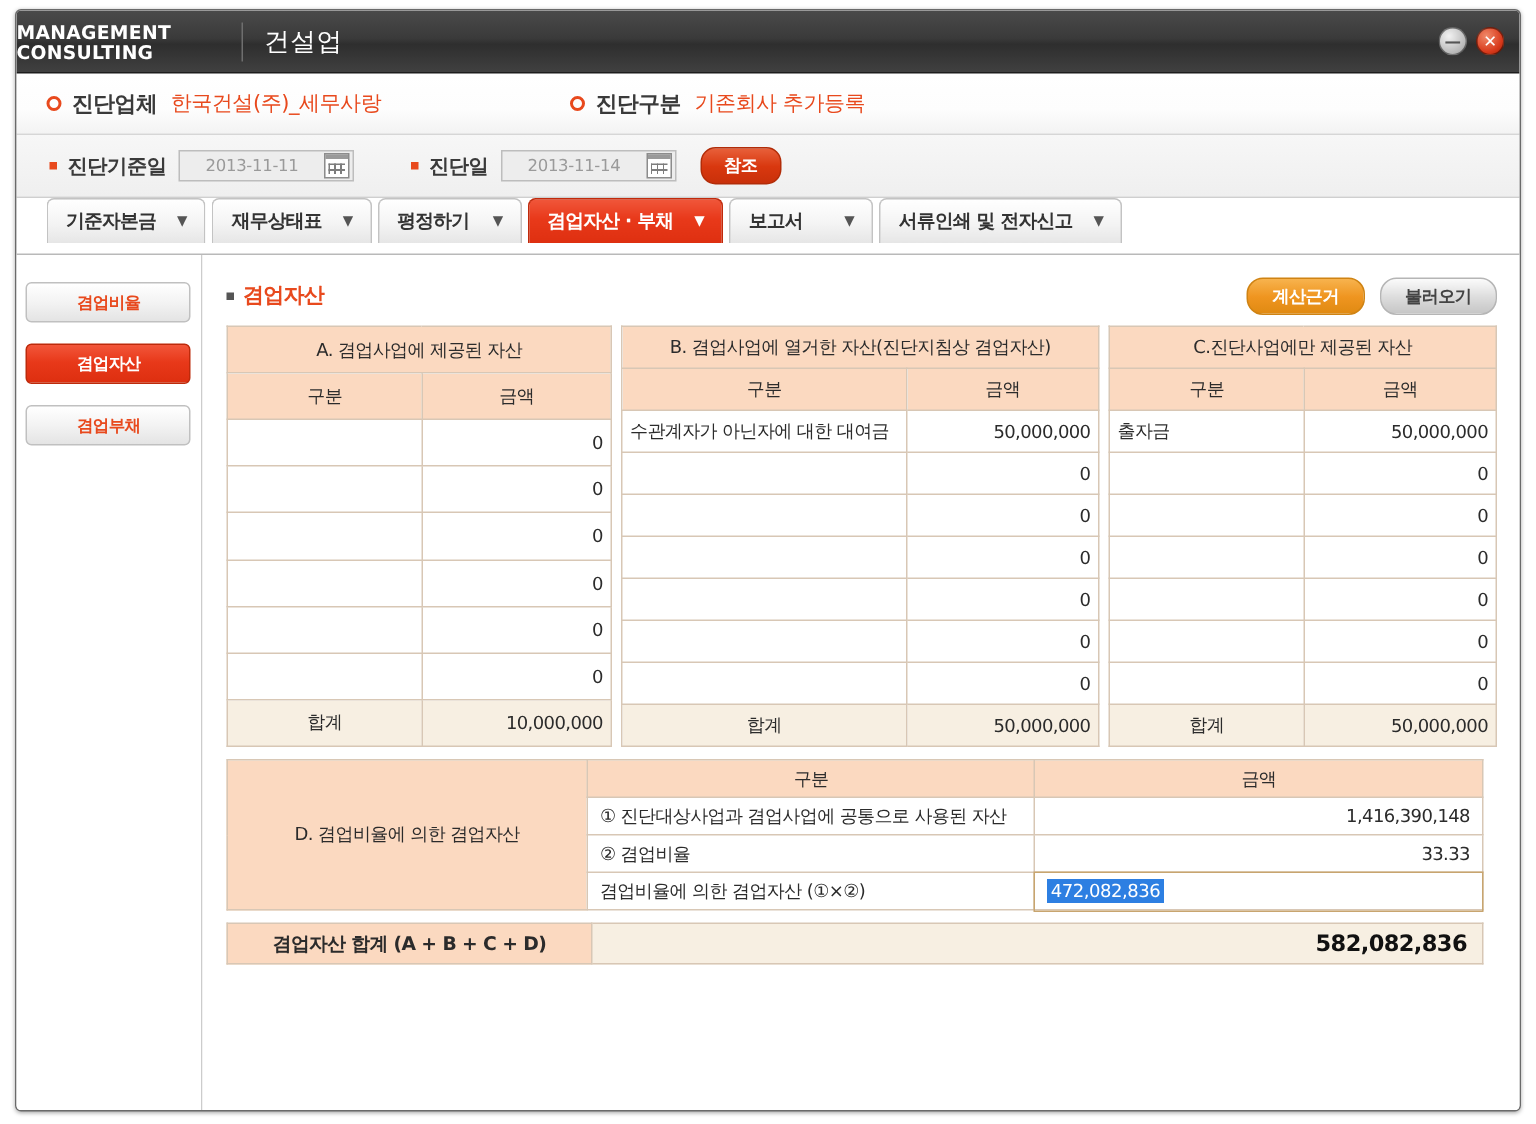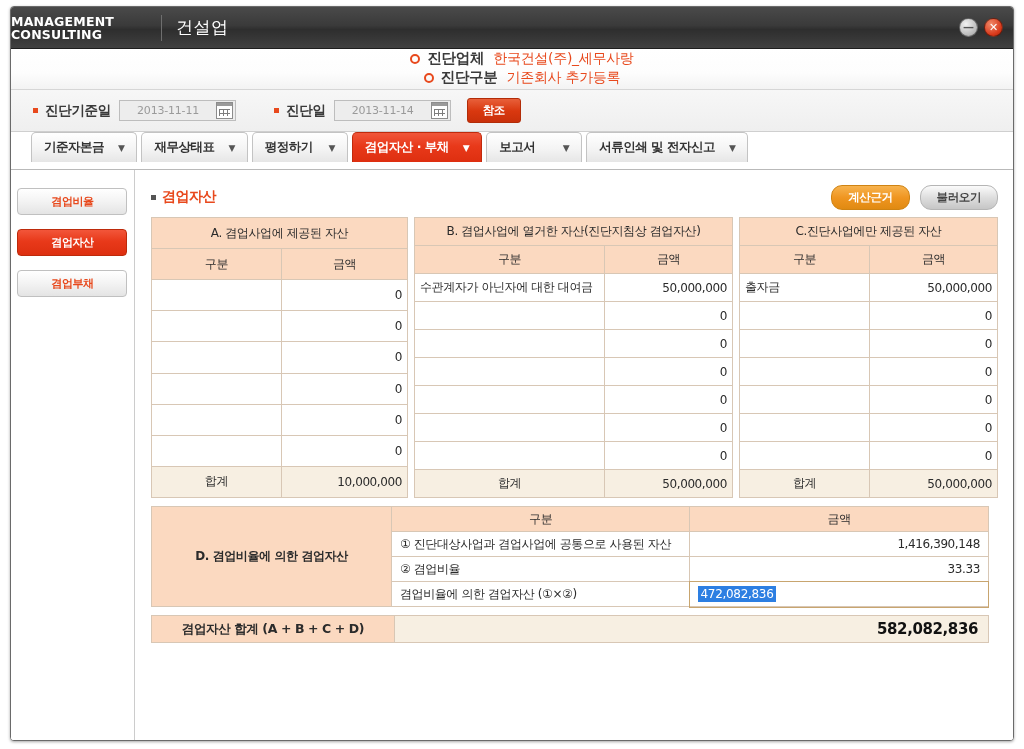--- a/index.html
+++ b/index.html
@@ -75,21 +75,20 @@
     background: radial-gradient(circle at 35% 30%, #f08a6a, #d8391b 65%, #a32408 100%);
   }
   
   .infobar {
     height: 41px;
     background: linear-gradient(180deg,#ffffff 0%,#fdfdfd 60%,#f3f3f3 100%);
     border-bottom: 1px solid #d6d6d6;
     display: flex;
     align-items: center;
     padding-left: 20px;
-    flex-direction: column;
   }
   .info-item { display: flex; align-items: center; }
   .ring {
     width: 10px; height: 10px;
     border: 2.5px solid #e8491d;
     border-radius: 50%;
     margin-right: 7px;
   }
   .info-label {
     font-size: 14.5px; font-weight: bold; color: #3a3a3a;
@@ -140,21 +139,21 @@
     content: "";
     position: absolute; left: 2px; right: 2px; top: 6px; bottom: 2px;
     background:
       repeating-linear-gradient(90deg,#7d7d7d 0 1px, transparent 1px 4px),
       repeating-linear-gradient(180deg,#7d7d7d 0 1px, transparent 1px 4px);
   }
   .date-gap { width: 38px; }
   .btn-ref {
     margin-left: 16px;
     padding: 4px 15px;
-    border-radius: 3px;
+    border-radius: 10px;
     background: linear-gradient(180deg,#e8603a 0%, #d9380f 52%, #c9300a 100%);
     color: #fff; font-size: 11.5px; font-weight: bold;
     border: 1px solid #b22c08;
     cursor: pointer;
     letter-spacing: -.3px;
   }
   
   .tabbar {
     position: relative;
     height: 38px;
@@ -317,21 +316,21 @@
   table.dtable td {
     border: 1px solid #d8c7b5;
     height: 25px;
     padding: 0 8px;
     letter-spacing: -.4px;
     white-space: nowrap;
   }
   td.d-left {
     background: #fbd9c0;
     text-align: center;
-    font-weight: bold;
+    font-weight: normal;
     width: 240px;
   }
   td.d-head {
     background: #fbd9c0;
     text-align: center;
   }
   td.d-item { background: #ffffff; text-align: left; }
   td.d-num  { background: #ffffff; text-align: right; width: 180px; }
   td.d-edit { background: #ffffff; text-align: left; width: 180px; padding: 0 3px; }
   .sel-value {

